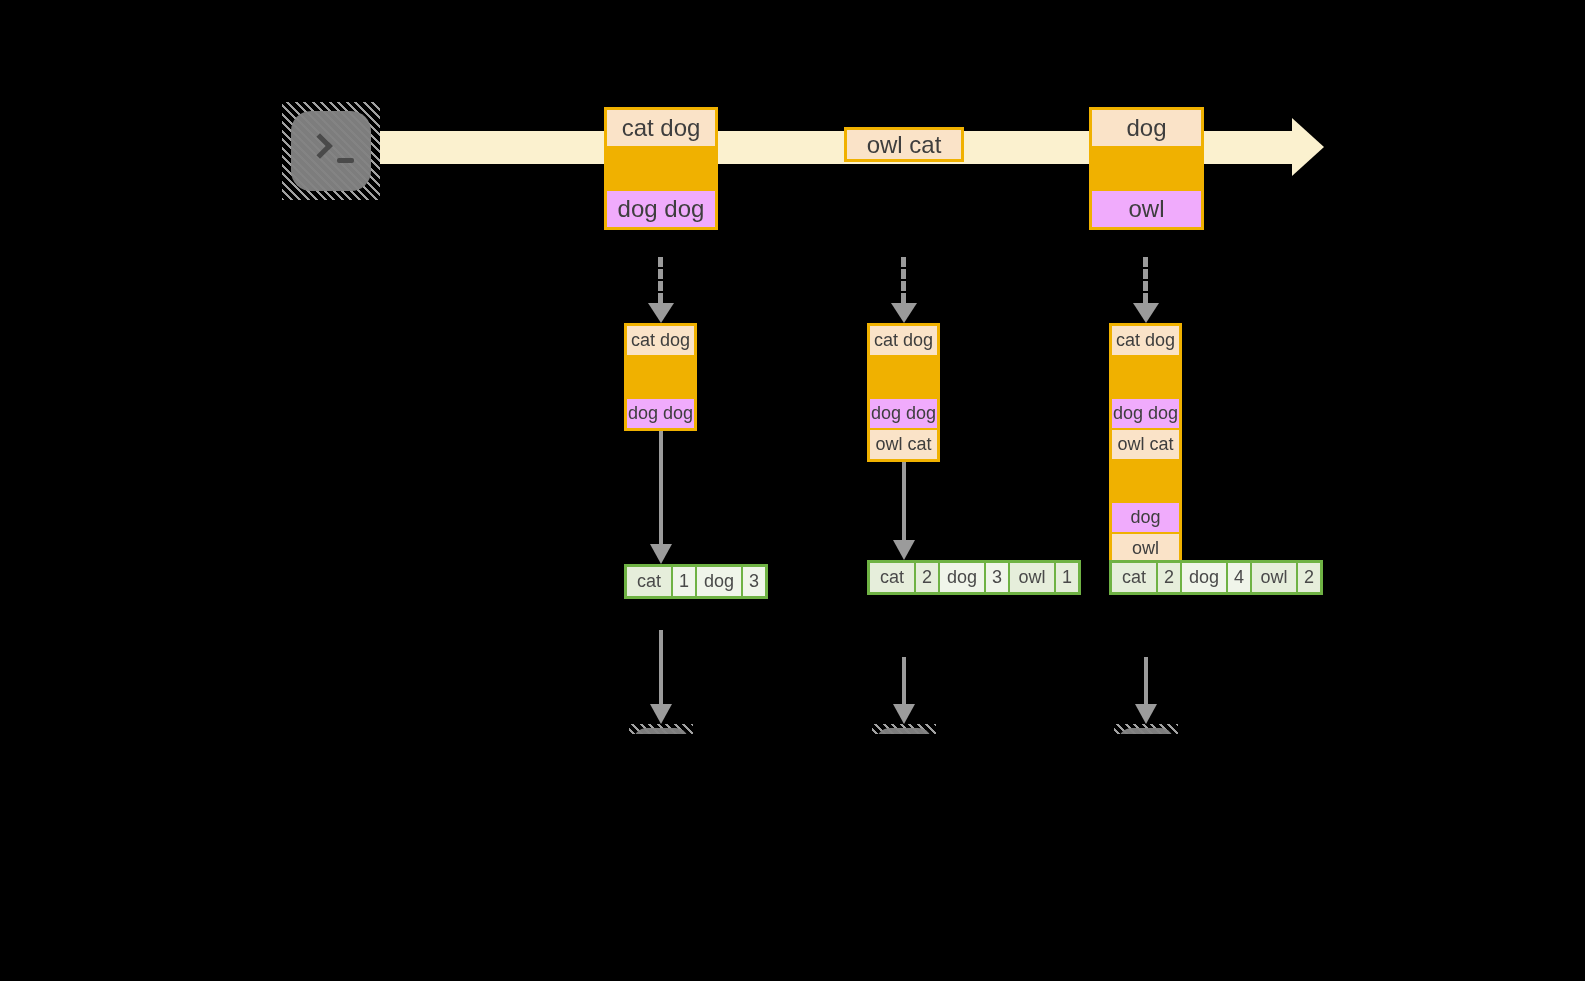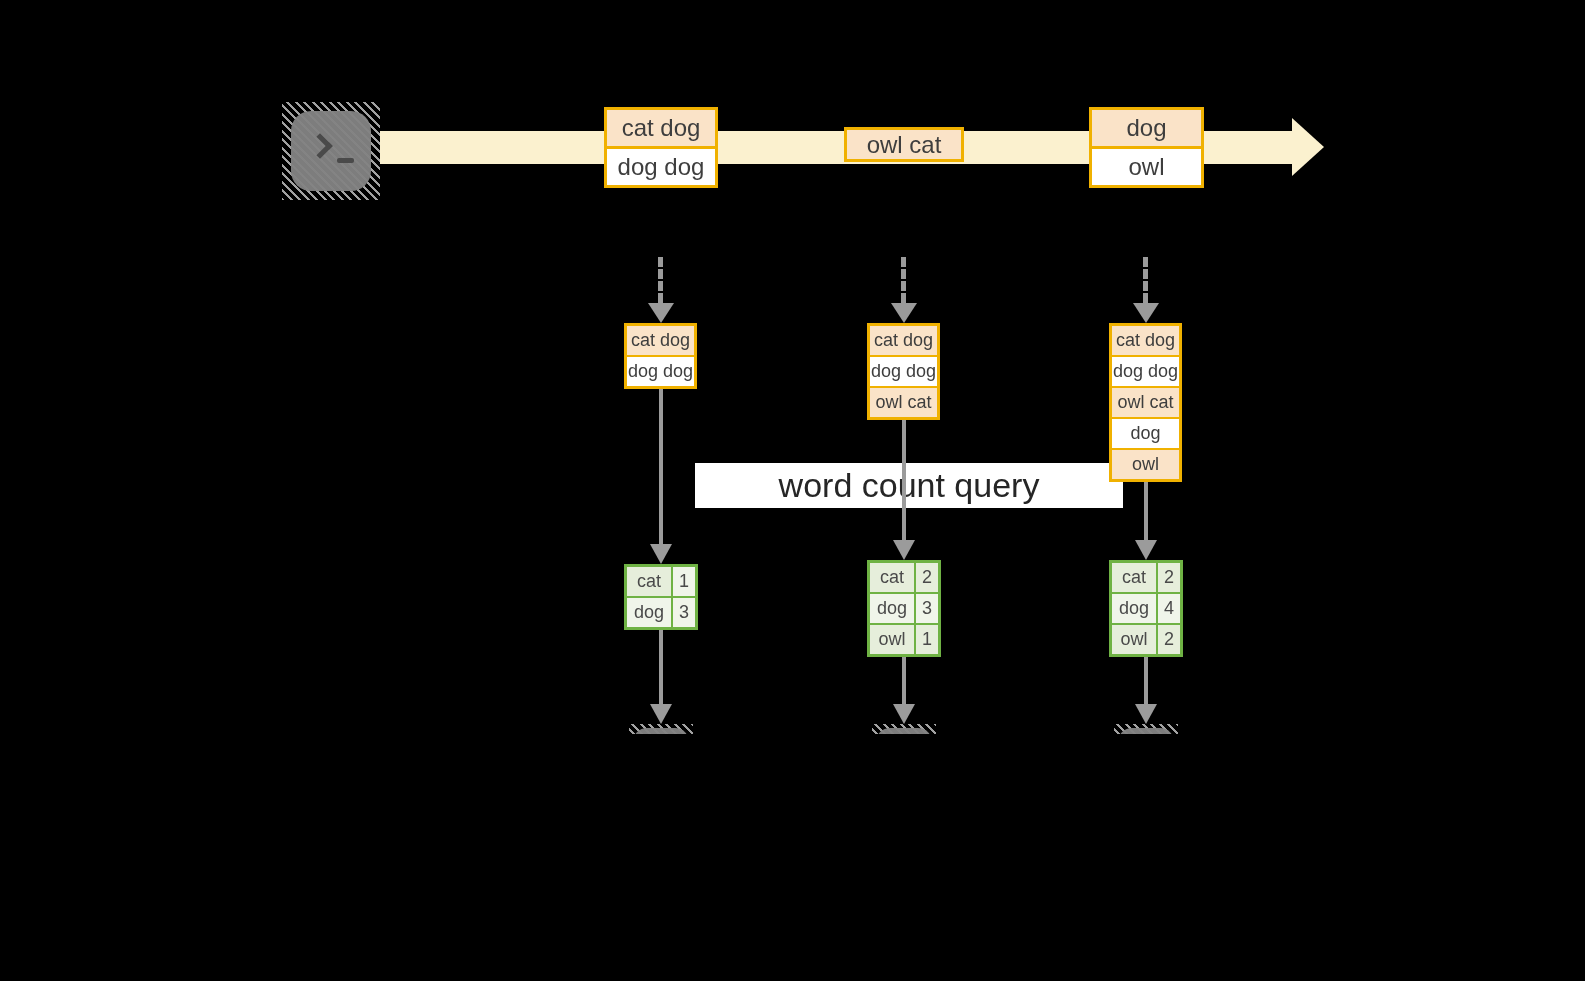--- a/index.html
+++ b/index.html
@@ -29,35 +29,35 @@
   .band-head{position:absolute;left:1292px;top:118px;width:0;height:0;
              border-top:29px solid transparent;border-bottom:29px solid transparent;
              border-left:32px solid #fbf1cf;}
 
   
   .obox{position:absolute;background:#f0b100;padding:3px;display:flex;flex-direction:column;gap:3px;z-index:4;}
   .obox .orow{display:flex;align-items:center;justify-content:center;font-size:24px;height:36px;}
   .ostack{position:absolute;background:#f0b100;padding:3px;display:flex;flex-direction:column;gap:2px;z-index:4;width:67px;}
   .ostack .srow{display:flex;align-items:center;justify-content:center;font-size:18px;height:29px;}
   .peach{background:#fae3c8;}
-  .cream{background:#ffffff;}
+  .cream{background:#f0abfc;margin-top:42px;}
 
   
   .vline{position:absolute;width:4px;background:#9b9b9b;z-index:3;}
   .vdash{position:absolute;width:0;border-left:5px dashed #9b9b9b;z-index:3;}
   .ahead{position:absolute;width:0;height:0;border-left:13px solid transparent;
          border-right:13px solid transparent;border-top:20px solid #9b9b9b;z-index:3;}
   .ahead.slim{border-left-width:11px;border-right-width:11px;}
 
   
   .banner{position:absolute;left:695px;top:463px;width:428px;height:45px;background:#ffffff;
           display:flex;align-items:center;justify-content:center;font-size:34px;color:#262626;z-index:2;}
 
   
-  .gtable{position:absolute;background:#6fb244;padding:3px;display:flex;flex-direction:column;gap:2px;z-index:4;}
+  .gtable{position:absolute;background:#6fb244;padding:3px;display:flex;flex-direction:row;gap:2px;z-index:4;}
   .grow{display:flex;gap:2px;height:29px;}
   .gname{width:44px;display:flex;align-items:center;justify-content:center;font-size:18px;color:#4a4a4a;}
   .gnum{width:22px;display:flex;align-items:center;justify-content:center;font-size:18px;color:#4a4a4a;}
   .grA{background:#e6eedb;}
   .grB{background:#f0f5ea;}
 </style>
 </head>
 <body>
 
 <div class="canvas">
@@ -102,21 +102,20 @@
     <div class="srow peach">owl cat</div>
   </div>
   <div class="ostack" style="left:1109px;top:323px;">
     <div class="srow peach">cat dog</div>
     <div class="srow cream">dog dog</div>
     <div class="srow peach">owl cat</div>
     <div class="srow cream">dog</div>
     <div class="srow peach">owl</div>
   </div>
 
-  <div class="banner">word count query</div>
 
   <div class="vline" style="left:659px;top:389px;height:155px;"></div>
   <div class="ahead slim" style="left:650px;top:544px;"></div>
   <div class="vline" style="left:902px;top:420px;height:120px;"></div>
   <div class="ahead slim" style="left:893px;top:540px;"></div>
   <div class="vline" style="left:1144px;top:482px;height:58px;"></div>
   <div class="ahead slim" style="left:1135px;top:540px;"></div>
 
   <div class="gtable" style="left:624px;top:564px;">
     <div class="grow">

